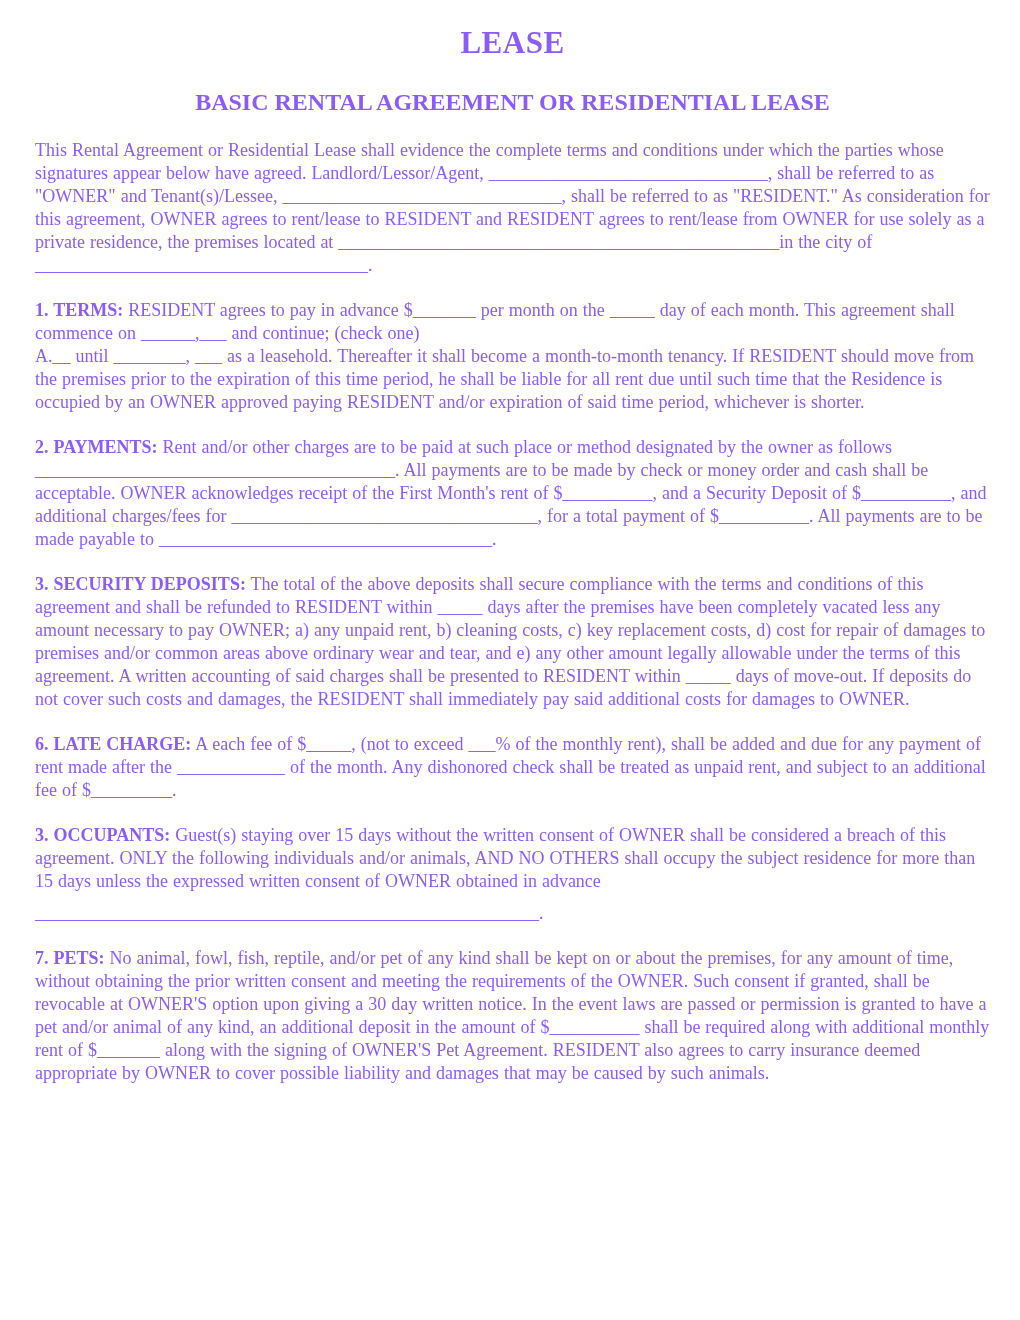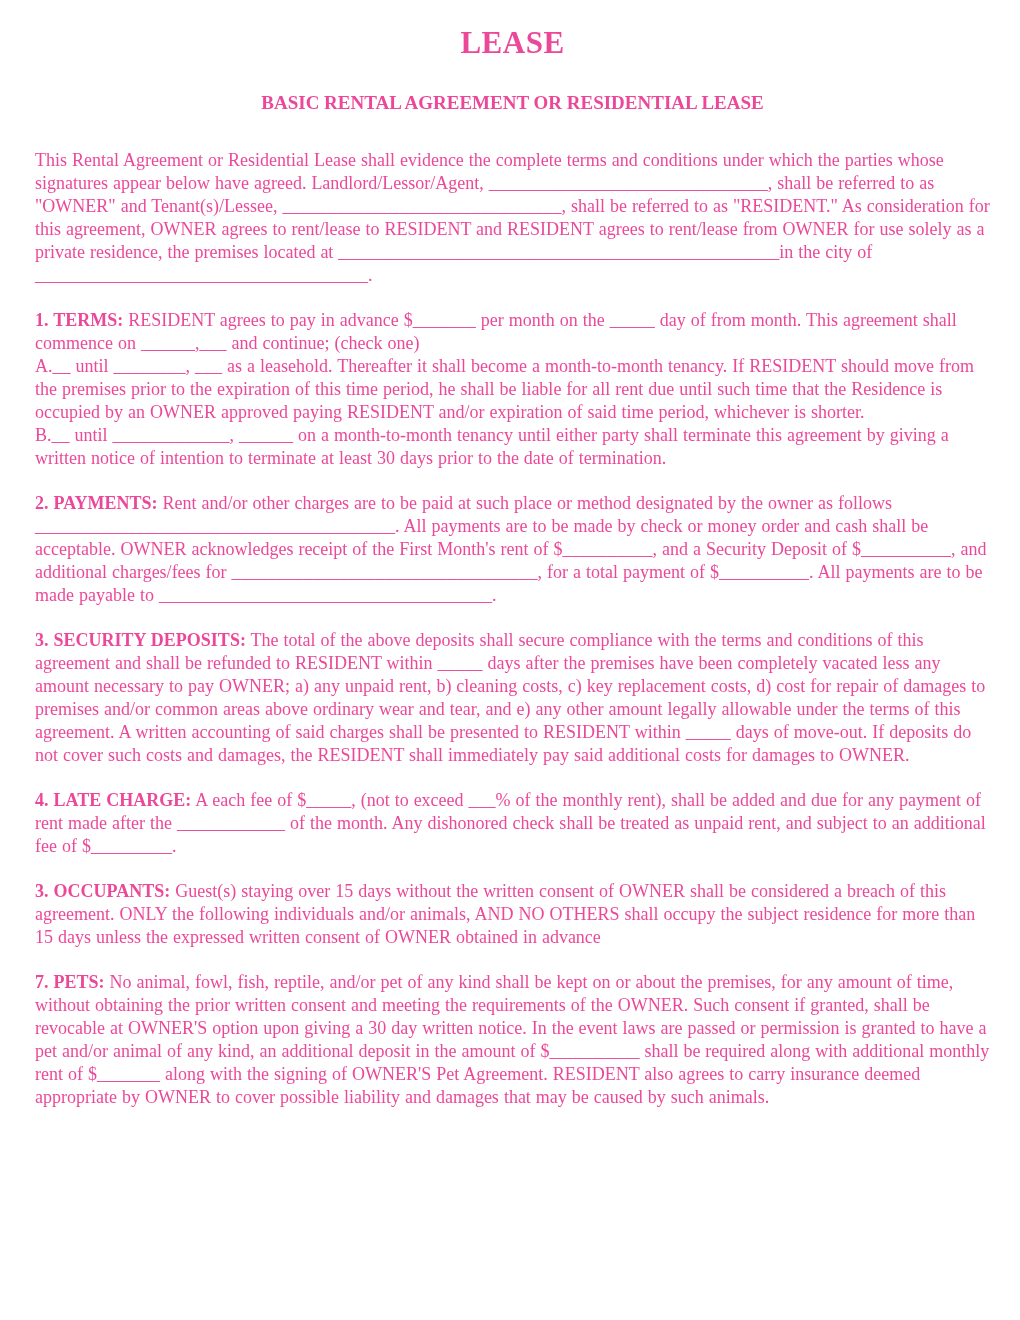--- a/index.html
+++ b/index.html
@@ -9,36 +9,36 @@
   }
   .doc {
     width: 1020px;
     min-height: 1320px;
     box-sizing: border-box;
     padding: 24px 30px 30px 35px;
     background: #ffffff;
     font-family: "Liberation Serif", "DejaVu Serif", serif;
     font-size: 18px;
     line-height: 23px;
-    color: #ec4899;
+    color: #8b5cf6;
   }
   .title {
     text-align: center;
     font-size: 31px;
     line-height: 38px;
     font-weight: bold;
     letter-spacing: 0.5px;
     margin: 0 0 26px 0;
   }
   .subtitle {
     text-align: center;
-    font-size: 19px;
+    font-size: 24px;
     line-height: 29px;
     font-weight: bold;
-    margin: 0 0 32px 0;
+    margin: 0 0 22px 0;
   }
   .flow {
     margin: 0;
     word-spacing: 0.5px;
   }
   .intro {
     margin: 0 0 22px 0;
   }
   .sec {
     margin: 0 0 22px 0;
@@ -55,39 +55,39 @@
 
 <div class="doc">
 
   <h1 class="title">LEASE</h1>
 
   <h2 class="subtitle">BASIC RENTAL AGREEMENT OR RESIDENTIAL LEASE</h2>
 
   <p class="flow intro">This Rental Agreement or Residential Lease shall evidence the complete terms and conditions under which the parties whose signatures appear below have agreed. Landlord/Lessor/Agent, _______________________________, shall be referred to as "OWNER" and Tenant(s)/Lessee, _______________________________, shall be referred to as "RESIDENT." As consideration for this agreement, OWNER agrees to rent/lease to RESIDENT and RESIDENT agrees to rent/lease from OWNER for use solely as a private residence, the premises located at _________________________________________________in the city of _____________________________________.</p>
 
   <section class="sec">
-    <p class="flow"><b class="hd">1. TERMS:</b><span> RESIDENT agrees to pay in advance $_______ per month on the _____ day of from month. This agreement shall commence on ______,___ and continue; (check one)</span></p>
+    <p class="flow"><b class="hd">1. TERMS:</b><span> RESIDENT agrees to pay in advance $_______ per month on the _____ day of each month. This agreement shall commence on ______,___ and continue; (check one)</span></p>
     <p class="flow">A.__ until ________, ___ as a leasehold. Thereafter it shall become a month-to-month tenancy. If RESIDENT should move from the premises prior to the expiration of this time period, he shall be liable for all rent due until such time that the Residence is occupied by an OWNER approved paying RESIDENT and/or expiration of said time period, whichever is shorter.</p>
-    <p class="flow">B.__ until _____________, ______ on a month-to-month tenancy until either party shall terminate this agreement by giving a written notice of intention to terminate at least 30 days prior to the date of termination.</p>
   </section>
 
   <section class="sec">
     <p class="flow"><b class="hd">2. PAYMENTS:</b><span> Rent and/or other charges are to be paid at such place or method designated by the owner as follows ________________________________________. All payments are to be made by check or money order and cash shall be acceptable. OWNER acknowledges receipt of the First Month's rent of $__________, and a Security Deposit of $__________, and additional charges/fees for __________________________________, for a total payment of $__________. All payments are to be made payable to _____________________________________.</span></p>
   </section>
 
   <section class="sec">
     <p class="flow"><b class="hd">3. SECURITY DEPOSITS:</b><span> The total of the above deposits shall secure compliance with the terms and conditions of this agreement and shall be refunded to RESIDENT within _____ days after the premises have been completely vacated less any amount necessary to pay OWNER; a) any unpaid rent, b) cleaning costs, c) key replacement costs, d) cost for repair of damages to premises and/or common areas above ordinary wear and tear, and e) any other amount legally allowable under the terms of this agreement. A written accounting of said charges shall be presented to RESIDENT within _____ days of move-out. If deposits do not cover such costs and damages, the RESIDENT shall immediately pay said additional costs for damages to OWNER.</span></p>
   </section>
 
   <section class="sec">
-    <p class="flow"><b class="hd">4. LATE CHARGE:</b><span> A each fee of $_____, (not to exceed ___% of the monthly rent), shall be added and due for any payment of rent made after the ____________ of the month. Any dishonored check shall be treated as unpaid rent, and subject to an additional fee of $_________.</span></p>
+    <p class="flow"><b class="hd">6. LATE CHARGE:</b><span> A each fee of $_____, (not to exceed ___% of the monthly rent), shall be added and due for any payment of rent made after the ____________ of the month. Any dishonored check shall be treated as unpaid rent, and subject to an additional fee of $_________.</span></p>
   </section>
 
 
   <section class="sec">
     <p class="flow"><b class="hd">3. OCCUPANTS:</b><span> Guest(s) staying over 15 days without the written consent of OWNER shall be considered a breach of this agreement. ONLY the following individuals and/or animals, AND NO OTHERS shall occupy the subject residence for more than 15 days unless the expressed written consent of OWNER obtained in advance</span></p>
+    <p class="flow blankline">________________________________________________________.</p>
   </section>
 
   <section class="sec">
     <p class="flow"><b class="hd">7. PETS:</b><span> No animal, fowl, fish, reptile, and/or pet of any kind shall be kept on or about the premises, for any amount of time, without obtaining the prior written consent and meeting the requirements of the OWNER. Such consent if granted, shall be revocable at OWNER'S option upon giving a 30 day written notice. In the event laws are passed or permission is granted to have a pet and/or animal of any kind, an additional deposit in the amount of $__________ shall be required along with additional monthly rent of $_______ along with the signing of OWNER'S Pet Agreement. RESIDENT also agrees to carry insurance deemed appropriate by OWNER to cover possible liability and damages that may be caused by such animals.</span></p>
   </section>
 
 </div>
 
 </body></html>

